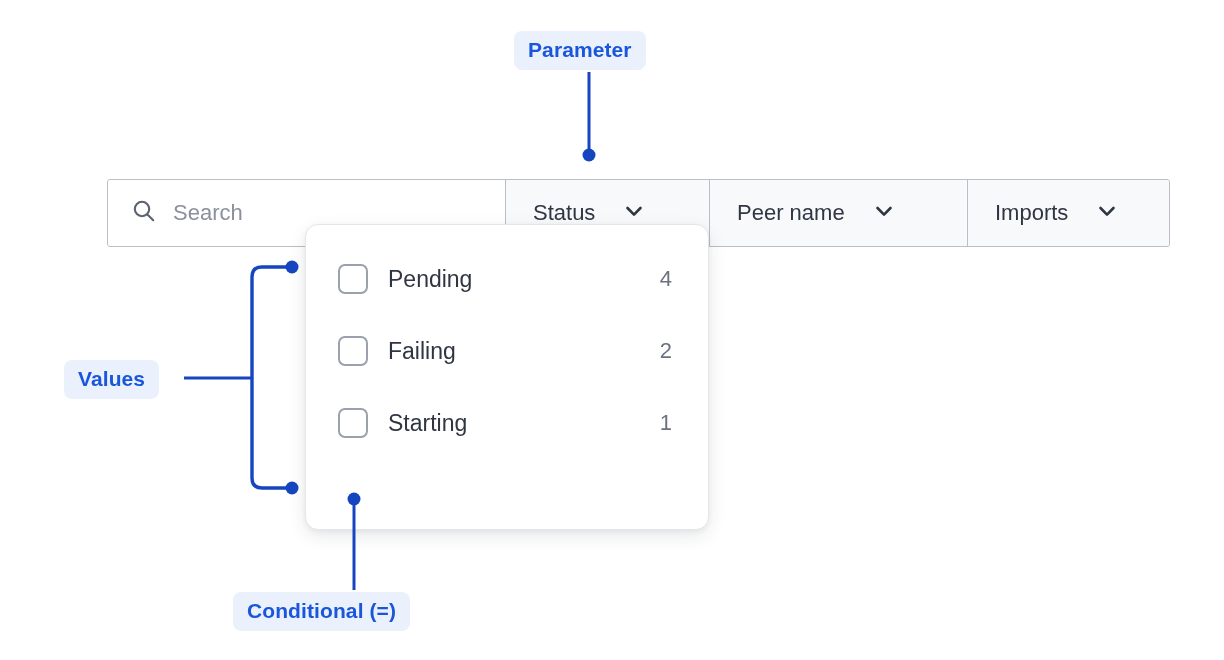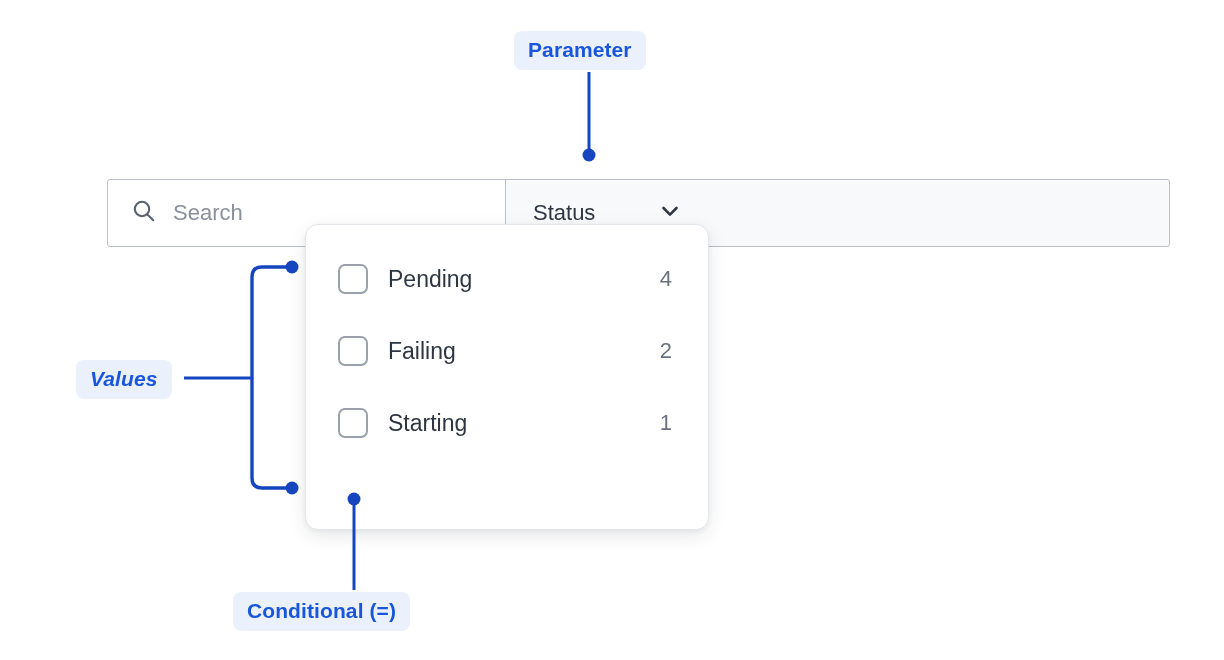--- a/index.html
+++ b/index.html
@@ -37,21 +37,21 @@
     color: #1a56db;
     font-size: 21px;
     font-weight: 700;
     letter-spacing: 0.1px;
     padding: 7px 14px 8px 14px;
     border-radius: 8px;
     white-space: nowrap;
     line-height: 1.15;
   }
   .pill-parameter   { left: 514px; top: 31px; text-align: right; }
-  .pill-values      { left: 76px;  top: 360px; font-style: italic; }
+  .pill-values      { left: 64px;  top: 360px; }
   .pill-conditional { left: 233px; top: 592px; }
 
   
   #filter-bar {
     position: absolute;
     left: 107px;
     top: 148px;
     width: 1063px;
     height: 68px;
     display: flex;
@@ -90,21 +90,21 @@
     color: #3b4250;
     width: 300px;
     height: 40px;
     padding: 0;
   }
   .search-input::placeholder { color: #8a909c; opacity: 1; }
 
   .filter-seg {
     padding: 0 27px;
     gap: 26px;
-    justify-content: space-between;
+    justify-content: flex-start;
   }
   .filter-seg .seg-label {
     font-size: 22px;
     color: #2f3643;
     white-space: nowrap;
   }
   .seg-status    { width: 204px; }
   .seg-peer-name { width: 258px; }
   .seg-imports   { flex: 1 1 auto; }
 
@@ -177,21 +177,37 @@
 
     <div class="seg filter-seg seg-status">
       <span class="seg-label">Status</span>
       <span class="chev">
         <svg width="26" height="26" viewBox="0 0 26 26" fill="none">
           <path d="M6.5 10 L13 16.6 L19.5 10" stroke="#2f3643" stroke-width="2.6" stroke-linecap="round" stroke-linejoin="round"></path>
         </svg>
       </span>
     </div>
 
-
+    <div class="seg filter-seg seg-peer-name">
+      <span class="seg-label">Peer name</span>
+      <span class="chev">
+        <svg width="26" height="26" viewBox="0 0 26 26" fill="none">
+          <path d="M6.5 10 L13 16.6 L19.5 10" stroke="#2f3643" stroke-width="2.6" stroke-linecap="round" stroke-linejoin="round"></path>
+        </svg>
+      </span>
+    </div>
+
+    <div class="seg filter-seg seg-imports">
+      <span class="seg-label">Imports</span>
+      <span class="chev">
+        <svg width="26" height="26" viewBox="0 0 26 26" fill="none">
+          <path d="M6.5 10 L13 16.6 L19.5 10" stroke="#2f3643" stroke-width="2.6" stroke-linecap="round" stroke-linejoin="round"></path>
+        </svg>
+      </span>
+    </div>
 
   </div>
 
   <div id="dropdown-panel">
 
     <div class="dd-item">
       <span class="dd-check"></span>
       <span class="dd-label">Pending</span>
       <span class="dd-count">4</span>
     </div>

